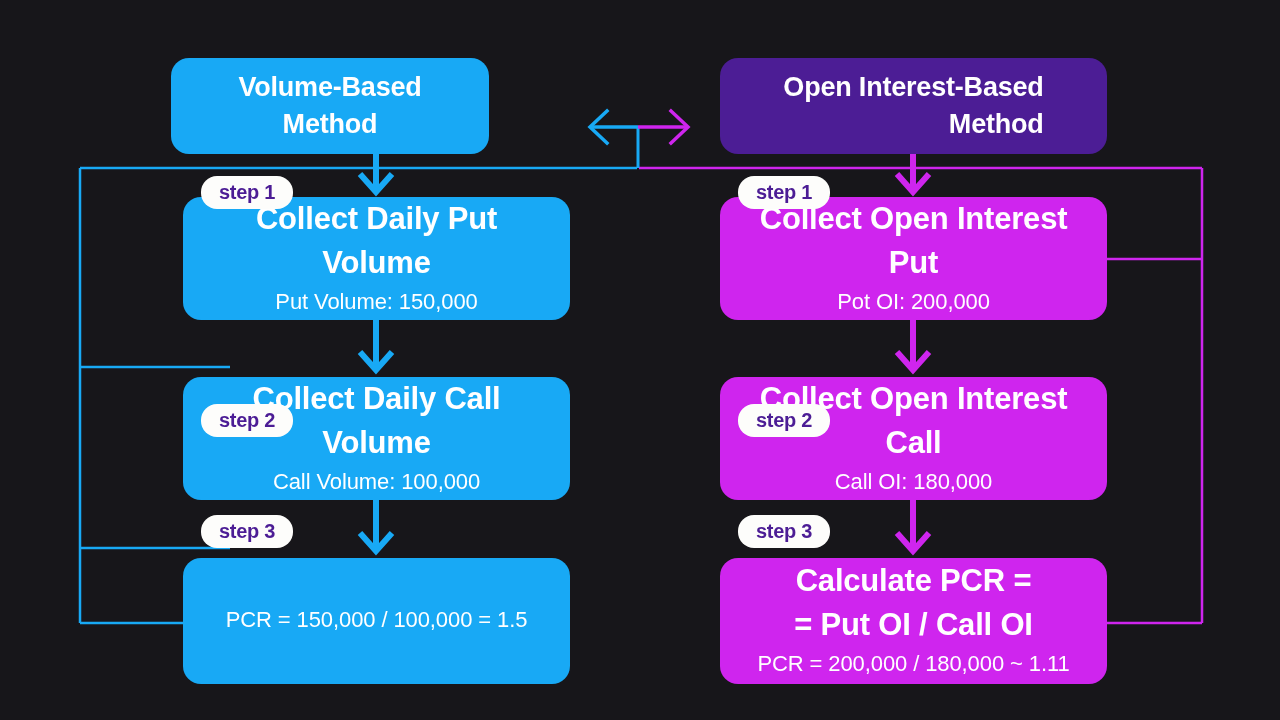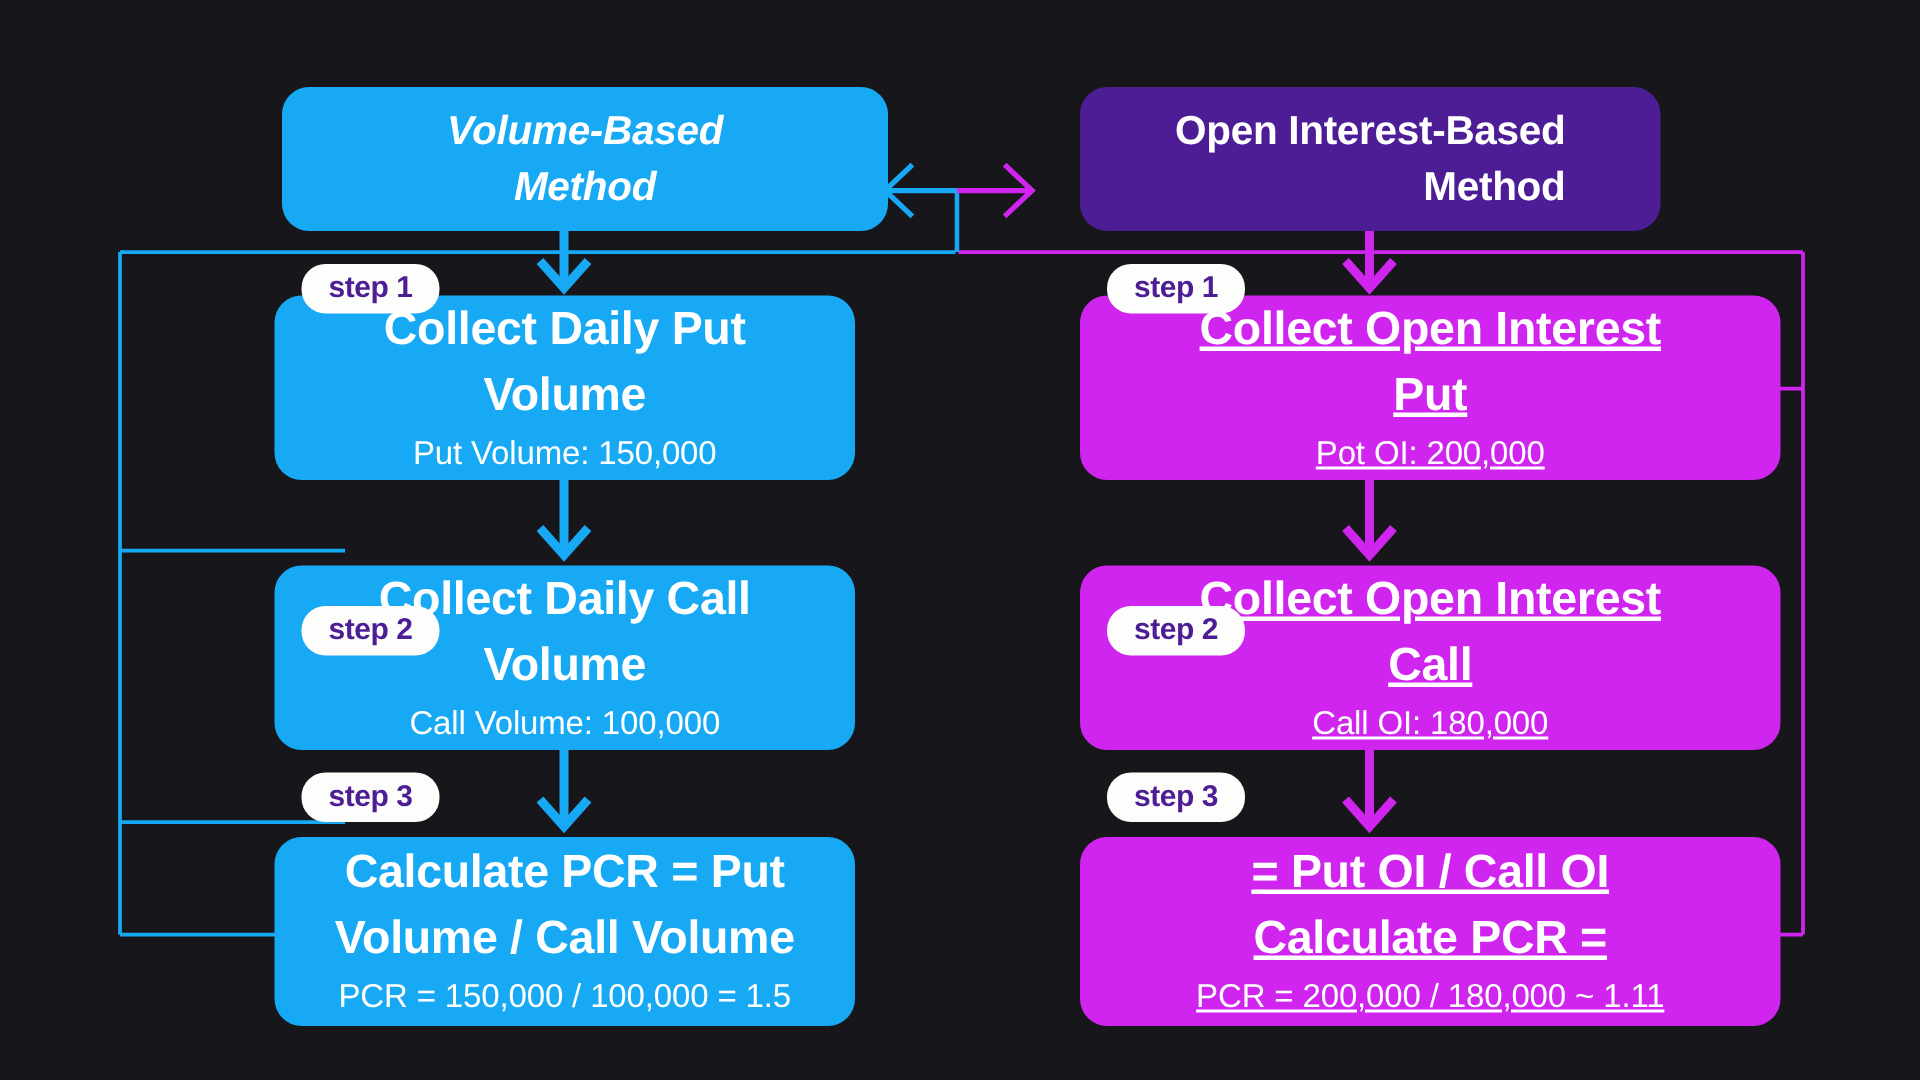--- a/index.html
+++ b/index.html
@@ -36,21 +36,21 @@
     justify-content: center;
     text-align: center;
     color: #ffffff;
     font-weight: bold;
     font-size: 27px;
     line-height: 1.38;
     letter-spacing: -0.2px;
     padding: 0 18px;
     box-sizing: border-box;
   }
-  #header-left  { left: 188px; top: 58px;  width: 404px; height: 96px; background: #18a9f5; font-style: italic; }
+  #header-left  { left: 171px; top: 58px;  width: 318px; height: 96px; background: #18a9f5; }
   #header-right { left: 720px; top: 58px;  width: 387px; height: 96px; background: #4c1d95; text-align: right; }
 
   
   .step-card {
     position: absolute;
     border-radius: 18px;
     box-sizing: border-box;
     display: flex;
     flex-direction: column;
     align-items: center;
@@ -69,21 +69,21 @@
     font-weight: normal;
     font-size: 22px;
     line-height: 1.35;
     margin-top: 2px;
     letter-spacing: -0.1px;
   }
   .blue  { background: #18a9f5; }
   .pink  { background: #cf25ee; }
 
   .col-left  { left: 183px; width: 387px; }
-  .col-right { left: 720px; width: 467px; text-decoration: underline; }
+  .col-right { left: 720px; width: 387px; }
 
   .row1 { top: 197px; height: 123px; }
   .row2 { top: 377px; height: 123px; }
   .row3 { top: 558px; height: 126px; }
 
   
   .badge {
     position: absolute;
     background: #fdfdfb;
     color: #4c1d95;
@@ -174,24 +174,20 @@
   <div class="step-card col-left row2 blue">
     <div class="title">
       <div>Collect Daily Call</div>
       <div>Volume</div>
     </div>
     <div class="value">Call Volume: 100,000</div>
   </div>
 
   <div class="badge badge-l badge-row3">step 3</div>
   <div class="step-card col-left row3 blue">
-    <div class="title">
-      <div>Calculate PCR = Put</div>
-      <div>Volume / Call Volume</div>
-    </div>
     <div class="value">PCR = 150,000 / 100,000 = 1.5</div>
   </div>
 
   <div class="header-card" id="header-right">
     <div>
       <div>Open Interest-Based</div>
       <div>Method</div>
     </div>
   </div>
 
@@ -209,19 +205,19 @@
     <div class="title">
       <div>Collect Open Interest</div>
       <div>Call</div>
     </div>
     <div class="value">Call OI: 180,000</div>
   </div>
 
   <div class="badge badge-r badge-row3">step 3</div>
   <div class="step-card col-right row3 pink">
     <div class="title">
+      <div>Calculate PCR =</div>
       <div>= Put OI / Call OI</div>
-      <div>Calculate PCR =</div>
     </div>
     <div class="value">PCR = 200,000 / 180,000 ~ 1.11</div>
   </div>
 
 </div>
 
 </body></html>

